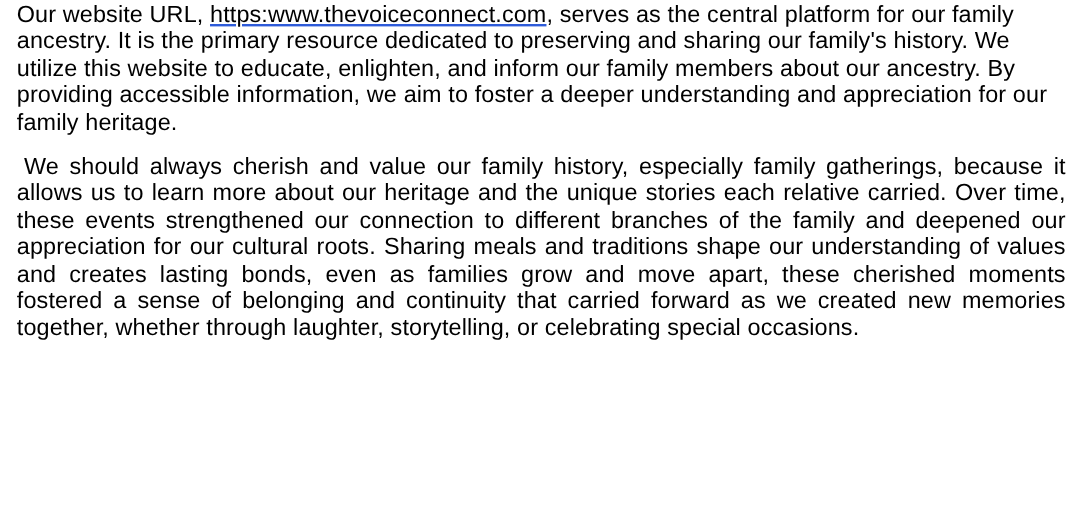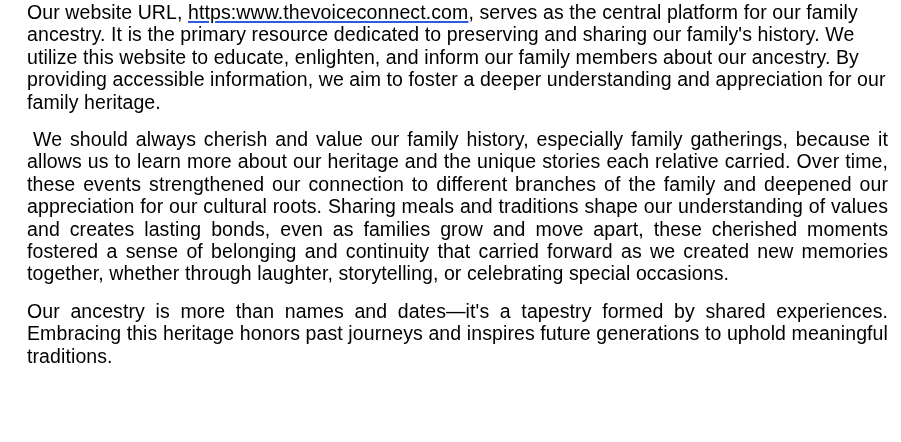--- a/index.html
+++ b/index.html
@@ -18,21 +18,21 @@
     height: 442px;
     background: var(--bg);
     padding: 1px 13px 0 14px;
     overflow: hidden;
   }
   .para {
     font-family: "Liberation Sans", sans-serif;
     font-size: 19.5px;
     line-height: 22.4px;
     color: var(--text-color);
-    margin: 0 0 15px 13px;
+    margin: 0 0 15px 0;
     letter-spacing: 0.1px;
   }
   .justify { text-align: justify; }
   .indent-first { text-indent: 6px; }
   .heading {
     font-weight: bold;
     margin: 0 0 15px 0;
   }
   .heading .colon { font-weight: normal; }
   a.doc-link {
@@ -47,15 +47,14 @@
 </head>
 <body>
 
 <div class="page">
 
   <p class="para"><span>Our website URL, </span><a class="doc-link">https:www.thevoiceconnect.com</a><span>, serves as the central platform for our family ancestry. It is the primary resource dedicated to preserving and sharing our family's history. We utilize this website to educate, enlighten, and inform our family members about our ancestry. By providing accessible information, we aim to foster a deeper understanding and appreciation for our family heritage.</span></p>
 
 
   <p class="para justify indent-first">We should always cherish and value our family history, especially family gatherings, because it allows us to learn more about our heritage and the unique stories each relative carried. Over time, these events strengthened our connection to different branches of the family and deepened our appreciation for our cultural roots. Sharing meals and traditions shape our understanding of values and creates lasting bonds, even as families grow and move apart, these cherished moments fostered a sense of belonging and continuity that carried forward as we created new memories together, whether through laughter, storytelling, or celebrating special occasions.</p>
 
-  <p class="para justify">Our ancestry is more than names and dates—it's a tapestry formed by shared experiences. Embracing this heritage honors past journeys and inspires future generations to uphold meaningful traditions.</p>
 
 </div>
 
 </body></html>

